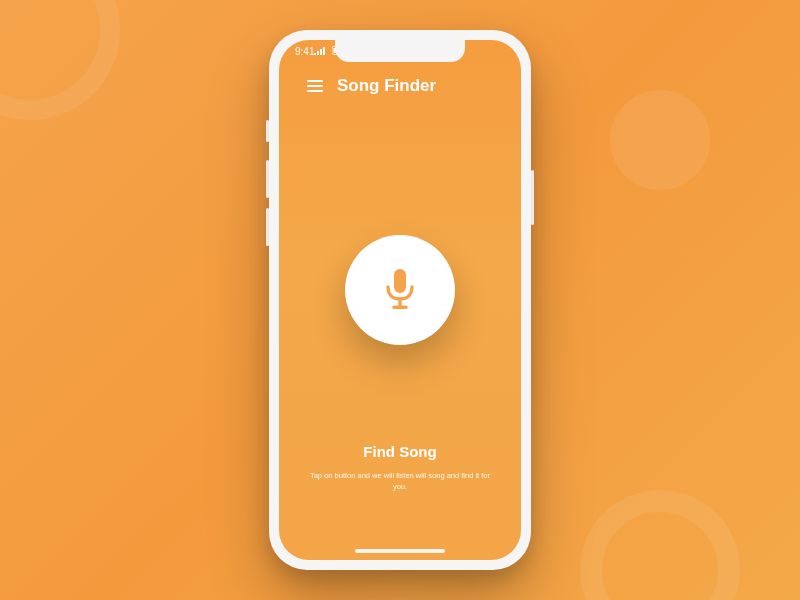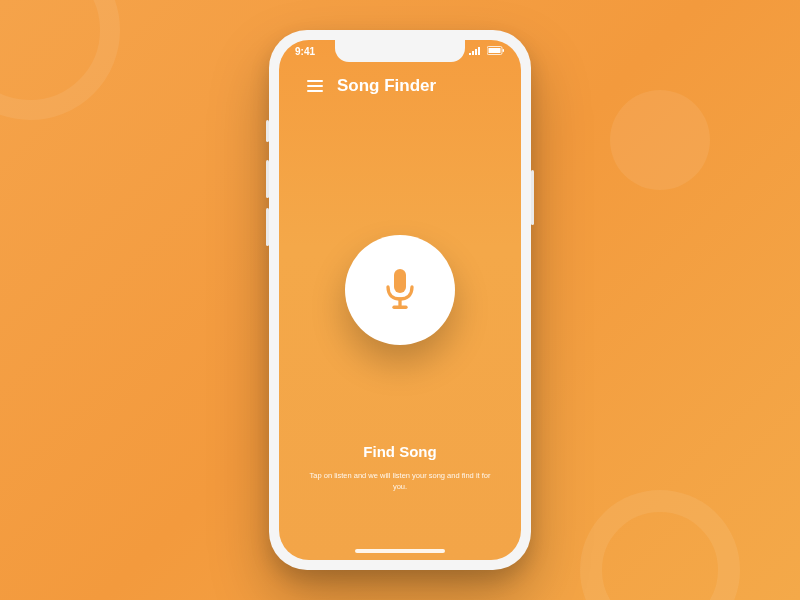--- a/index.html
+++ b/index.html
@@ -76,25 +76,24 @@
   height: 22px;
   background: #f5f5f5;
   border-radius: 0 0 14px 14px;
   z-index: 10;
 }
 .status-bar {
   position: absolute;
   top: 6px;
   width: 100%;
   display: flex;
-  justify-content: space-between;
   padding: 0 16px;
   color: white;
   font-size: 10px;
-  font-weight: 700;
+  font-weight: 400;
   z-index: 5;
 }
 .status-right {
   display: flex;
   align-items: center;
   gap: 4px;
 }
 .signal-icon, .battery-icon {
   display: inline-block;
 }
@@ -223,18 +222,18 @@
       <svg class="mic-svg" viewBox="0 0 24 28">
         <rect x="8" y="0" width="8" height="16" rx="4" fill="#f5a34a"></rect>
         <path d="M4 12 C4 18 8 20 12 20 C16 20 20 18 20 12" fill="none" stroke="#f5a34a" stroke-width="2.2" stroke-linecap="round"></path>
         <line x1="12" y1="20" x2="12" y2="25" stroke="#f5a34a" stroke-width="2.2" stroke-linecap="round"></line>
         <line x1="8" y1="25.5" x2="16" y2="25.5" stroke="#f5a34a" stroke-width="2.2" stroke-linecap="round"></line>
       </svg>
     </div>
 
     <div class="cta-section">
       <div class="cta-title">Find Song</div>
-      <div class="cta-subtitle">Tap on listen and we will listen your song and find it for you.</div>
+      <div class="cta-subtitle">Tap on button and we will listen will song and find it for you.</div>
     </div>
 
     <div class="home-indicator"></div>
   </div>
 </div>
 
 </body></html>

